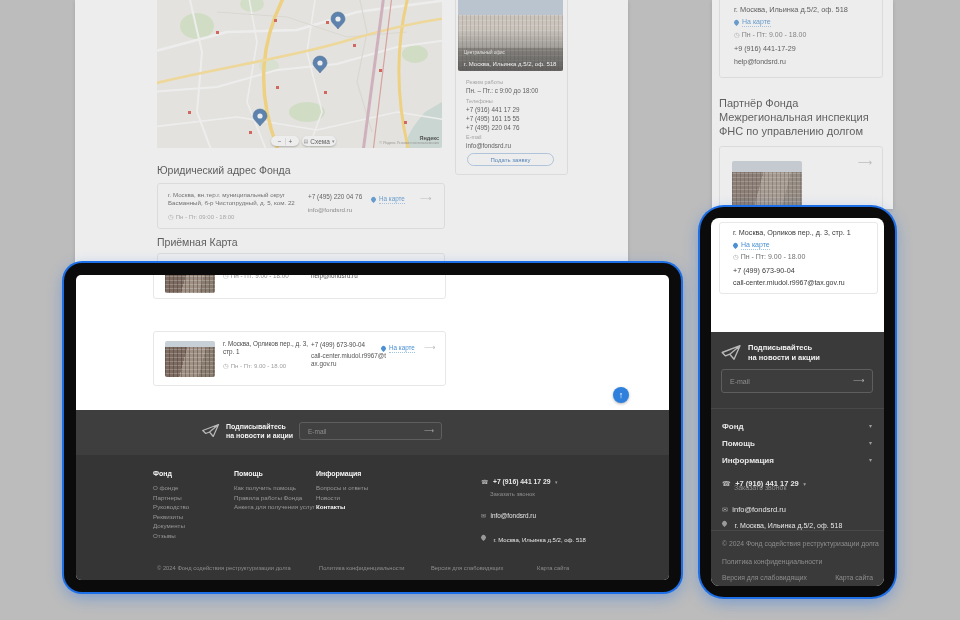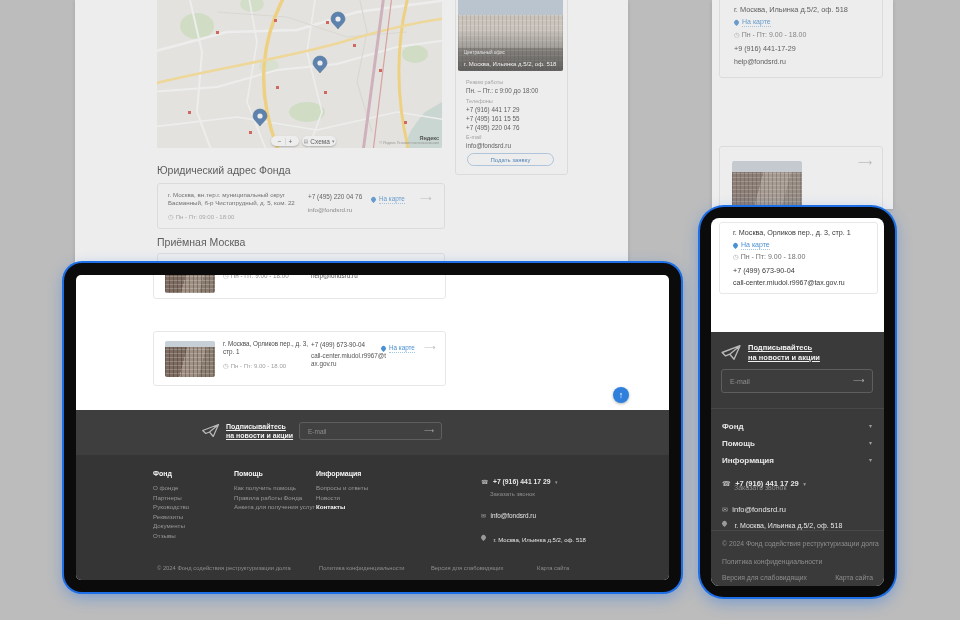--- a/index.html
+++ b/index.html
@@ -46,21 +46,21 @@
   .device{position:absolute;background:#0b0b0b;
     box-shadow:0 0 0 2px #1d6fe8,0 5px 16px rgba(29,111,232,.45);}
   .tablet{left:64px;top:263px;width:617px;height:329px;border-radius:18px;}
   .phone{left:700px;top:207px;width:195px;height:390px;border-radius:24px;}
   .screen{position:absolute;background:#fff;overflow:hidden;}
   .tablet .screen{left:12px;top:12px;width:593px;height:305px;border-radius:5px;}
   .phone .screen{left:11px;top:11px;width:173px;height:368px;border-radius:8px;}
   
   .dfoot{position:absolute;left:0;right:0;background:#353535;}
   .sub-strip{position:absolute;left:0;right:0;top:0;background:#3e3e3e;}
-  .sub-title{color:#f2f2f2;font-weight:bold;line-height:1.3;text-decoration:underline;}
+  .sub-title{color:#f2f2f2;font-weight:bold;line-height:1.3;}
   .email-input{position:absolute;background:rgba(255,255,255,.02);border:1px solid #5e5e5e;border-radius:3px;color:#cfcfcf;outline:none;}
   .email-input::placeholder{color:#8f8f8f;}
   .input-arrow{position:absolute;color:#a8a8a8;}
   .fcol-title{font-weight:bold;color:#f5f5f5;font-size:7px;}
   .flink{color:#979797;font-size:6.2px;line-height:9.6px;display:block;}
   .flink.active{color:#f5f5f5;font-weight:bold;}
   .fmeta{color:#8d8d8d;font-size:5.8px;}
   .fwhite{color:#e6e6e6;}
   .divider{position:absolute;left:0;right:0;height:1px;background:#484848;}
   .caret{color:#9c9c9c;}
@@ -162,35 +162,40 @@
       <span class="clock">◷</span><span>Пн - Пт: 09:00 - 18:00</span>
     </div>
     <div class="abs" style="left:150px;top:9px;font-size:6.4px;color:#444;">+7 (495) 220 04 76</div>
     <div class="abs" style="left:150px;top:22px;font-size:6.2px;color:#777;">info@fondsrd.ru</div>
     <div class="abs" style="left:213px;top:11px;font-size:6.3px;">
       <span class="pin"></span><span class="link">На карте</span>
     </div>
     <div class="abs arrow" style="left:262px;top:10px;font-size:8px;">⟶</div>
   </div>
 
-  <div class="h-title" style="left:82px;top:236px;">Приёмная Москва</div>
+  <div class="h-title" style="left:82px;top:236px;">Приёмная Карта</div>
   <div class="card" style="left:82px;top:253px;width:286px;height:30px;"></div>
 </section>
 
 <section class="artboard ab-mobile">
   <div class="card" style="left:7px;top:-16px;width:162px;height:92px;">
     <div class="abs" style="left:14px;top:20px;font-size:7.4px;color:#3a3a3a;">г. Москва, Ильинка д.5/2, оф. 518</div>
     <div class="abs" style="left:14px;top:33px;font-size:7px;">
       <span class="pin"></span><span class="link">На карте</span>
     </div>
     <div class="abs" style="left:14px;top:46px;font-size:7px;color:#707070;">
       <span class="clock">◷</span><span>Пн - Пт: 9.00 - 18.00</span>
     </div>
     <div class="abs" style="left:14px;top:59px;font-size:7.2px;color:#3a3a3a;">+9 (916) 441-17-29</div>
     <div class="abs" style="left:14px;top:73px;font-size:7px;color:#3a3a3a;">help@fondsrd.ru</div>
+  </div>
+  <div class="abs" style="left:7px;top:96px;font-size:11px;line-height:14.2px;color:#3f3f3f;">
+    <div>Партнёр Фонда</div>
+    <div>Межрегиональная инспекция</div>
+    <div>ФНС по управлению долгом</div>
   </div>
   <div class="card" style="left:7px;top:146px;width:162px;height:80px;">
     <div class="abs arrow" style="right:10px;top:10px;font-size:10px;">⟶</div>
     <div class="bphoto" style="left:12px;top:14px;width:70px;height:60px;"></div>
   </div>
 </section>
 
 <div class="device tablet">
   <div class="screen">
 

